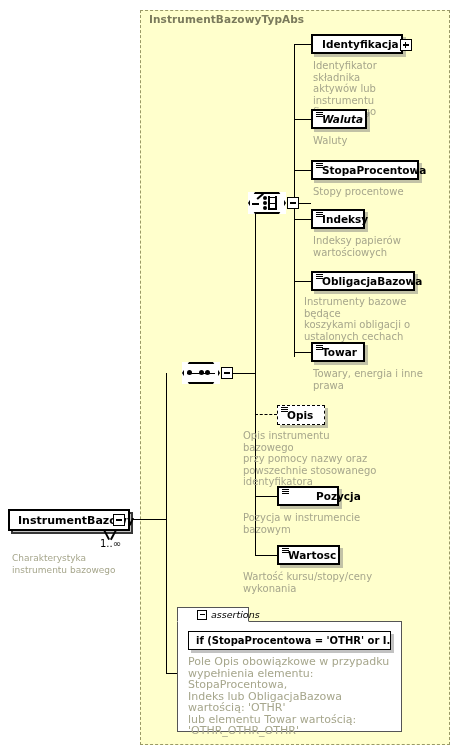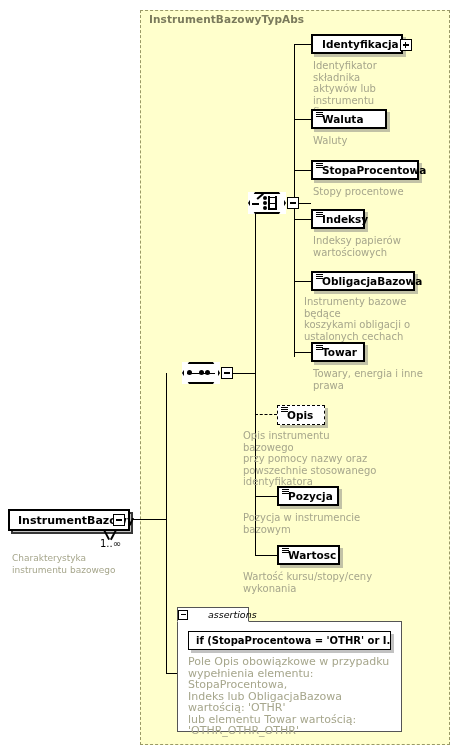--- a/index.html
+++ b/index.html
@@ -250,22 +250,22 @@
     left: 177px;
     top: 607px;
     width: 72px;
     height: 15px;
     background: #ffffff;
     border: 1px solid #555555;
     border-bottom: 1px solid #ffffff;
     box-sizing: border-box;
     display: flex;
     align-items: center;
-    gap: 20px;
-    padding-left: 0;
+    gap: 4px;
+    padding-left: 19px;
   }
   #assertions-tab .tablabel {
     font-size: 9.5px;
     font-style: italic;
     color: #000000;
     white-space: nowrap;
   }
   .mini-toggle {
     position: relative;
     width: 10px;
@@ -398,21 +398,21 @@
 </div>
 
 <div class="node" style="left:311px; top:34px; width:92px;">
   <span class="nlabel">Identyfikacja</span>
   <span class="expander plus"></span>
 </div>
 <div class="doc" style="left:313px; top:60px; width:110px;">Identyfikator składnika
 aktywów lub instrumentu
 finansowego</div>
 
-<div class="node" style="left:311px; top:109px; width:76px;">
+<div class="node" style="left:311px; top:109px; width:56px;font-style:italic;">
   <span class="eqmark">
       <i></i>
       <i></i>
       <i></i>
     </span>
   <span class="nlabel">Waluta</span>
 </div>
 <div class="doc" style="left:313px; top:135px; width:120px;">Waluty</div>
 
 <div class="node" style="left:311px; top:160px; width:108px;">
@@ -465,21 +465,21 @@
       <i></i>
       <i></i>
     </span>
   <span class="nlabel">Opis</span>
 </div>
 <div class="doc" style="left:243px; top:430px; width:135px;">Opis instrumentu bazowego
 przy pomocy nazwy oraz
 powszechnie stosowanego
 identyfikatora</div>
 
-<div class="node" style="left:277px; top:486px; width:62px;">
+<div class="node" style="left:277px; top:486px; width:62px;padding-left:28px;">
   <span class="eqmark">
       <i></i>
       <i></i>
       <i></i>
     </span>
   <span class="nlabel">Pozycja</span>
 </div>
 <div class="doc" style="left:243px; top:512px; width:135px;">Pozycja w instrumencie
 bazowym</div>
 

